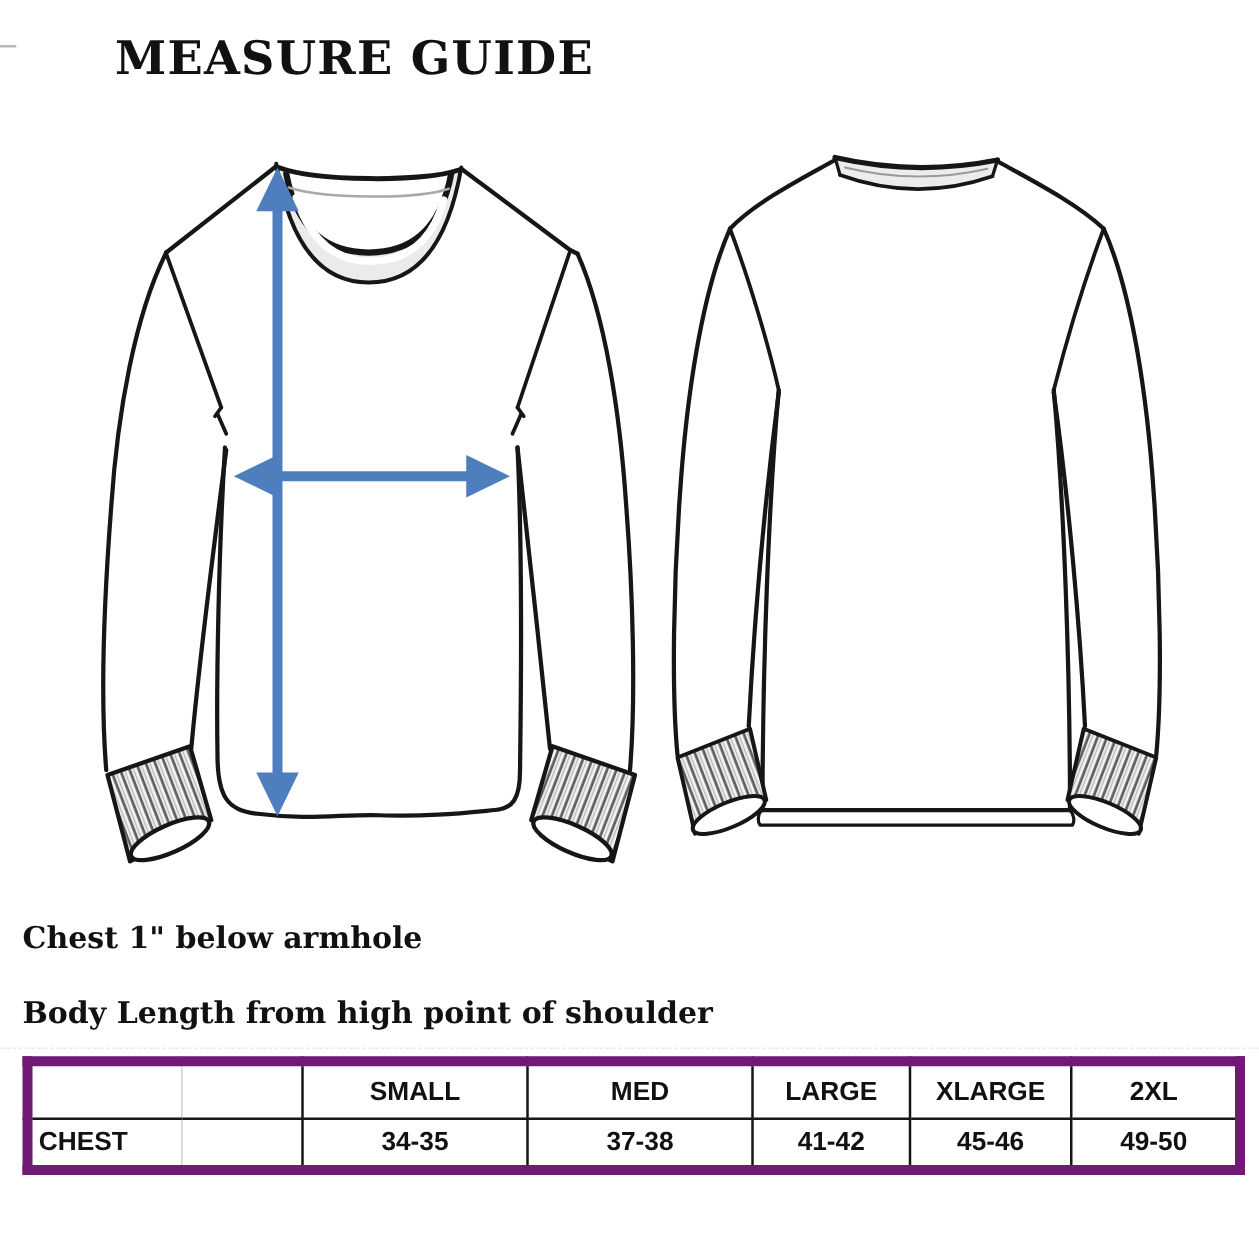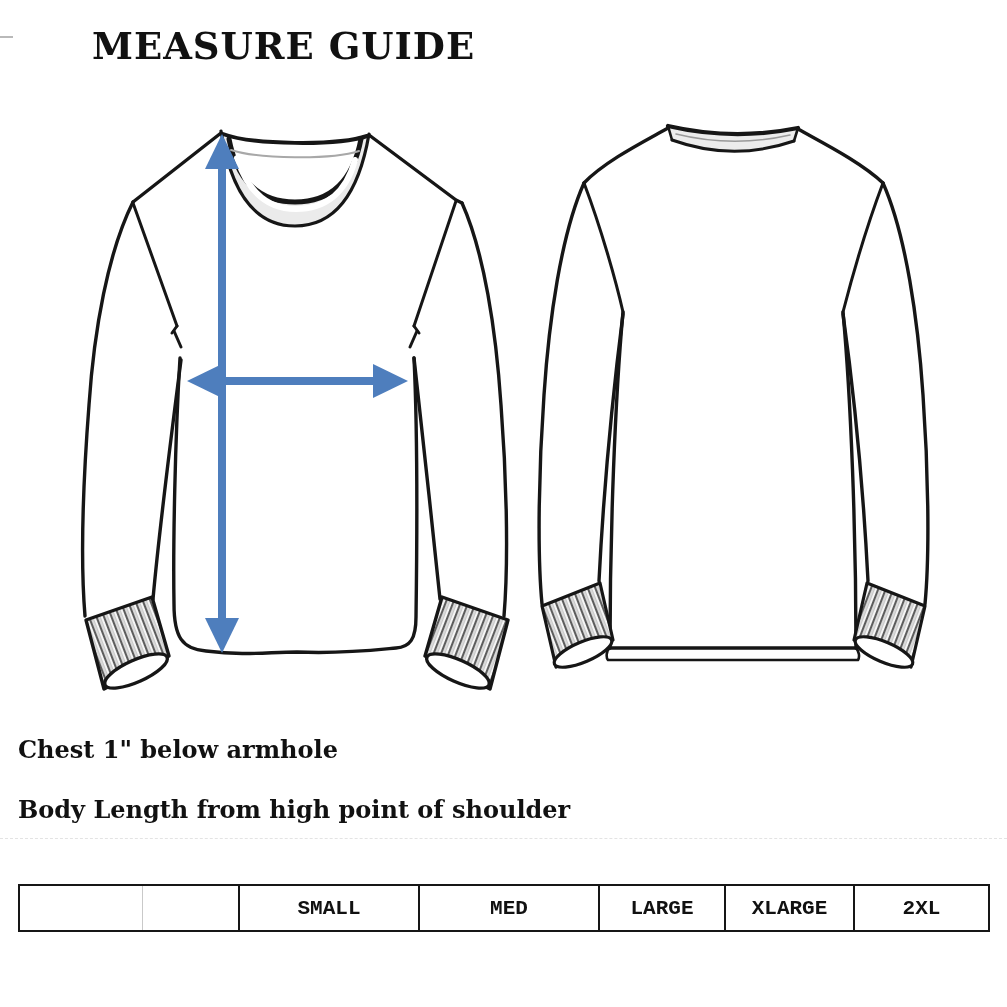--- a/index.html
+++ b/index.html
@@ -43,23 +43,22 @@
     left: 0; top: 838px;
     width: 1007px; height: 0;
     border-top: 1px dashed #e3e3e3;
   }
 
   #size-table {
     left: 18px; top: 845px;
     width: 970px;
     border-collapse: collapse;
     table-layout: fixed;
-    border: 2px solid #701a75;
-    font-family: Liberation Mono, monospace;
-    margin-top: 39px;
+    border: 8px solid #701a75;
+    font-family: Liberation Sans, sans-serif;
   }
   #size-table th, #size-table td {
     border: 2px solid #161616;
     font-weight: bold;
     font-size: 21px;
     text-align: center;
     padding: 0;
     overflow: hidden;
   }
   #size-table tr.hdr  { height: 46px; }
@@ -209,14 +208,23 @@
   <tbody>
     <tr class="hdr">
       <th class="lblA"></th>
       <th class="lblB"></th>
       <th>SMALL</th>
       <th>MED</th>
       <th>LARGE</th>
       <th>XLARGE</th>
       <th>2XL</th>
     </tr>
+    <tr class="r1">
+      <td class="lblA">CHEST</td>
+      <td class="lblB"></td>
+      <td>34-35</td>
+      <td>37-38</td>
+      <td>41-42</td>
+      <td>45-46</td>
+      <td>49-50</td>
+    </tr>
   </tbody>
 </table>
 
 </body></html>

